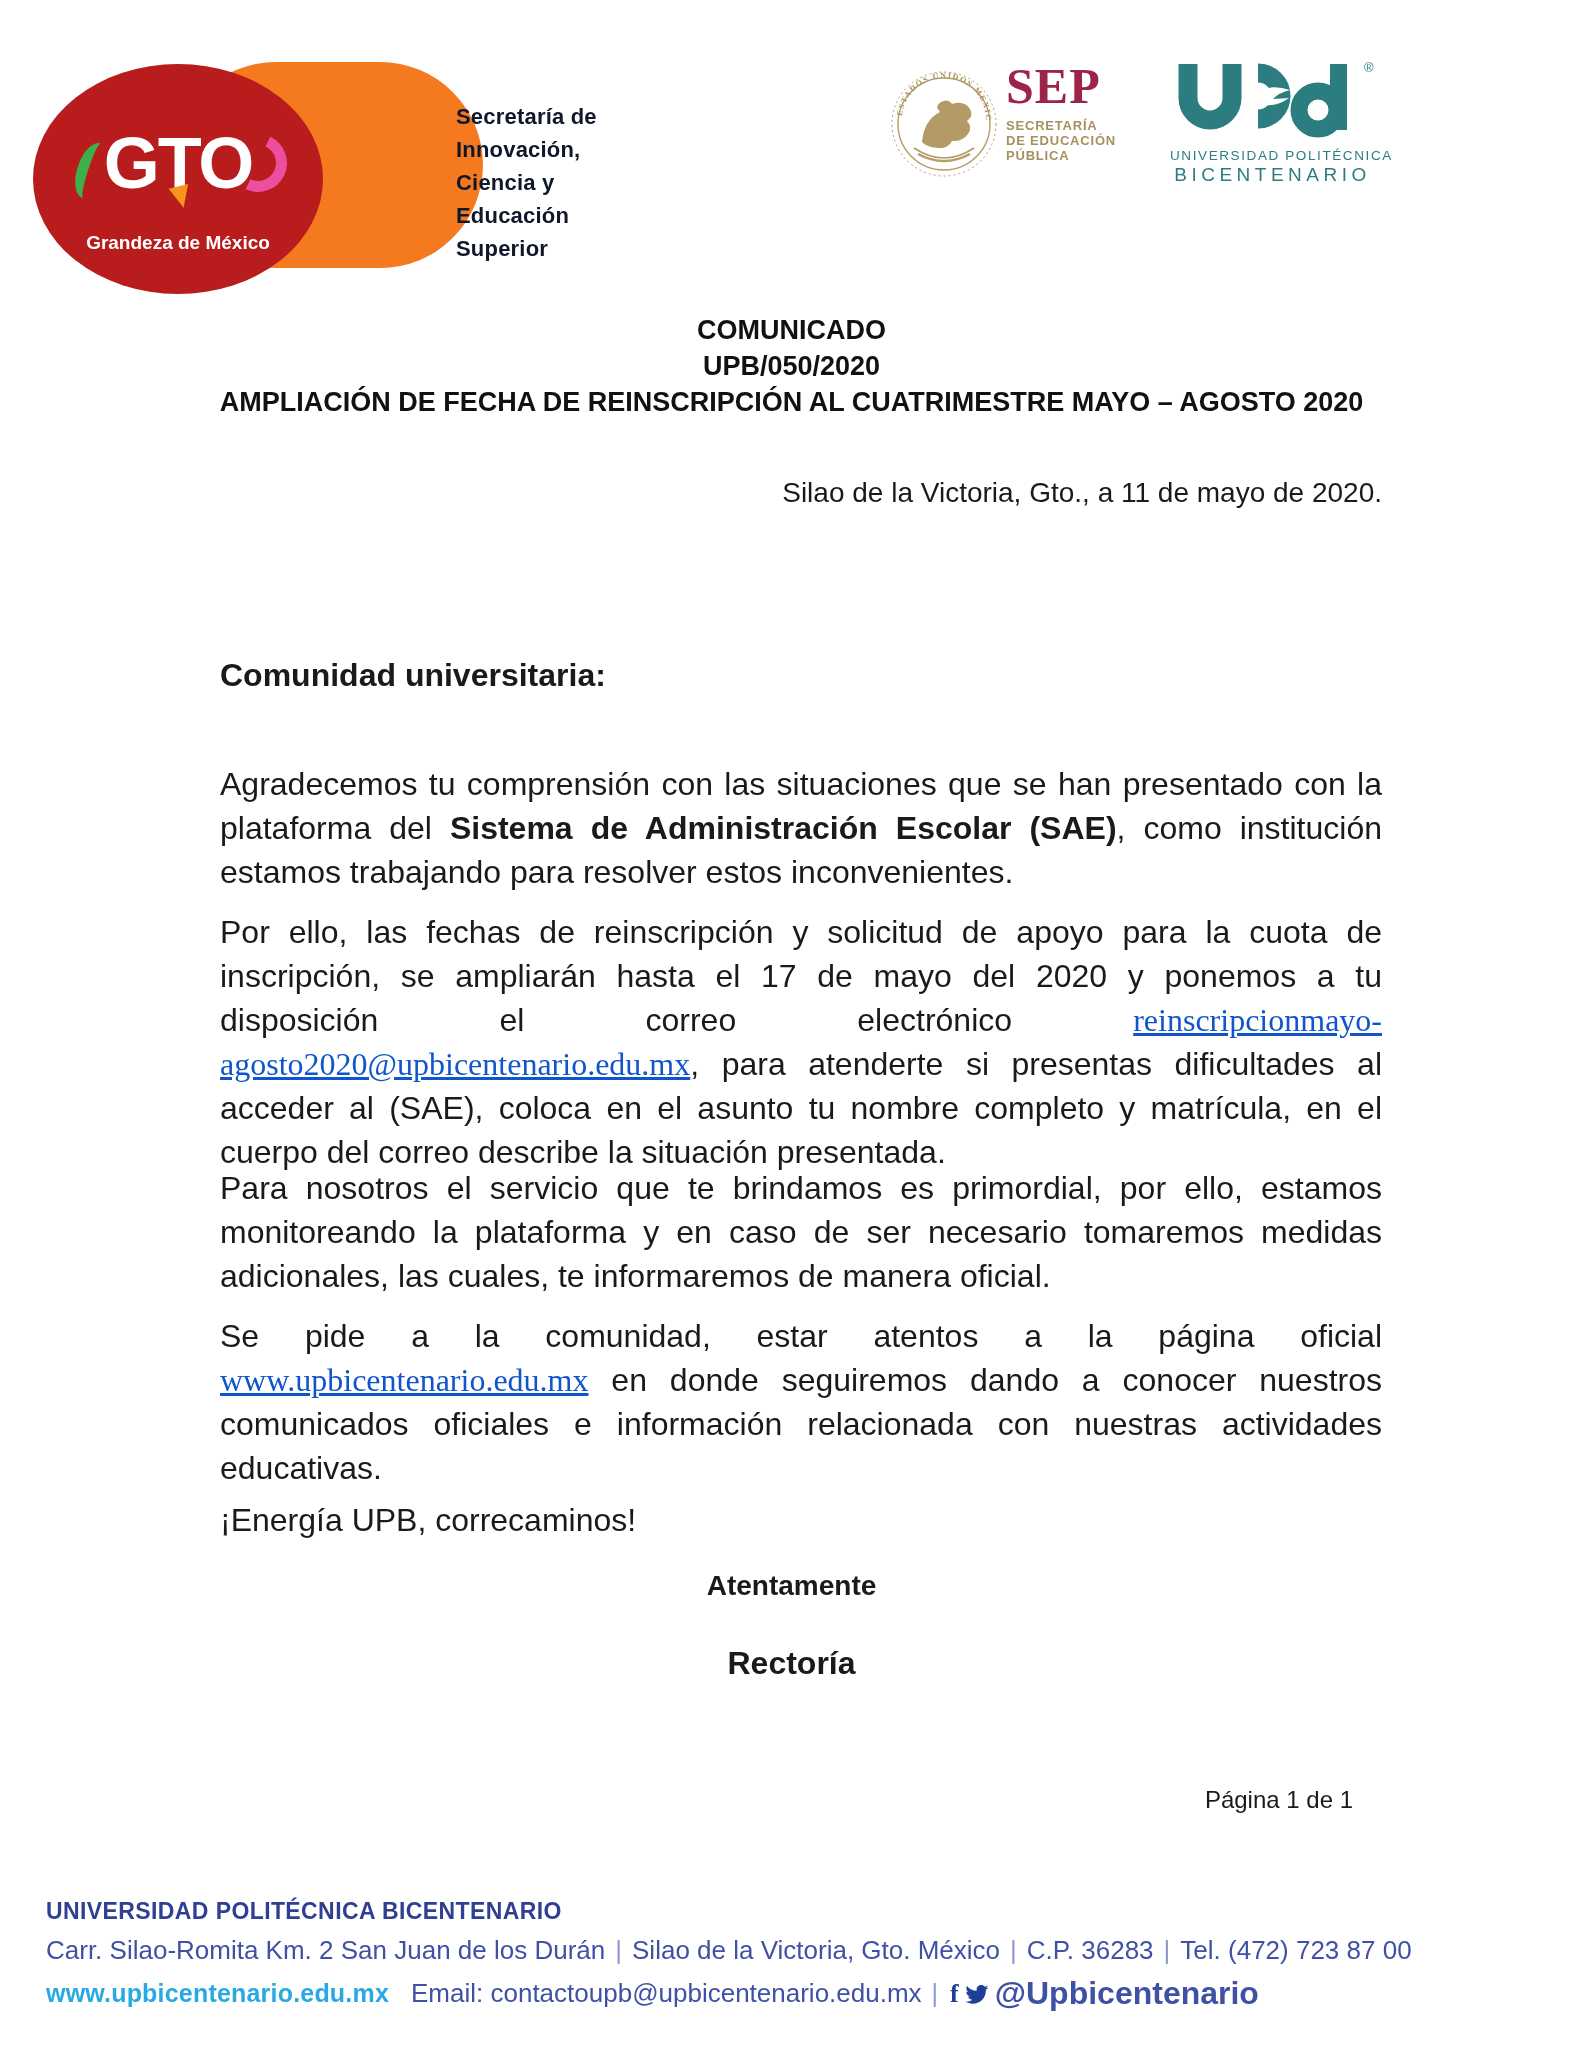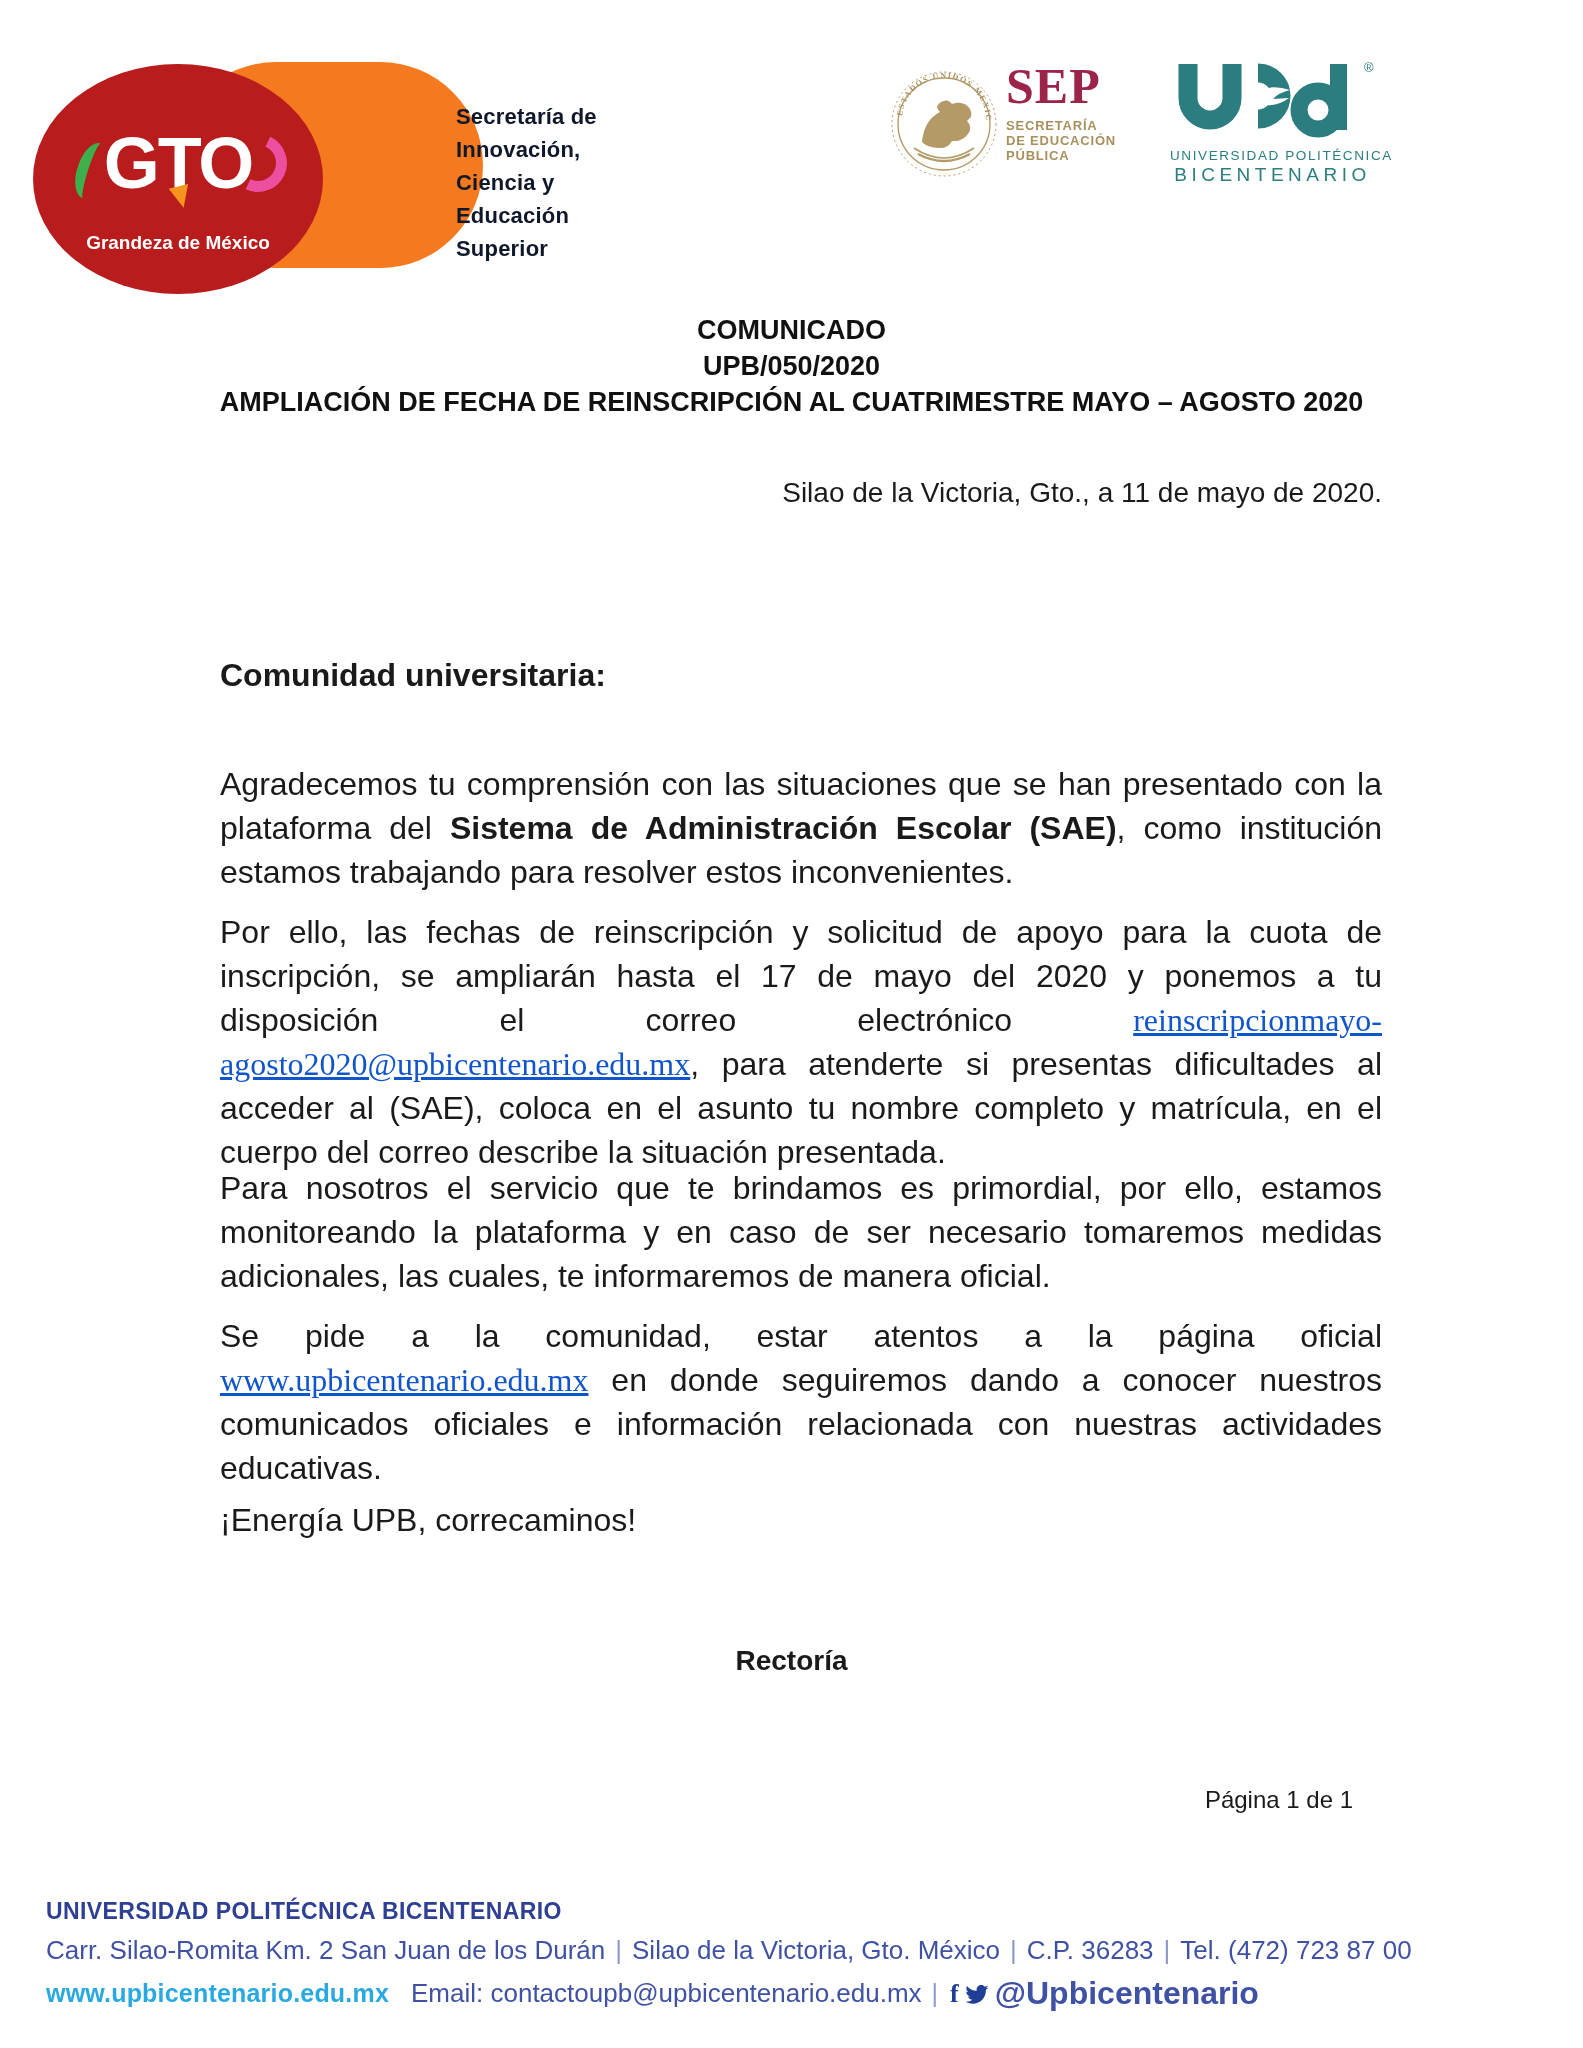--- a/index.html
+++ b/index.html
@@ -94,21 +94,21 @@
   .body-col { position: absolute; left: 220px; width: 1162px; font-size: 32px; line-height: 44px; }
   .salutation { top: 653px; font-weight: 700; }
   .para { text-align: justify; }
   .p1 { top: 762px; }
   .p2 { top: 910px; }
   .p3 { top: 1166px; }
   .p4 { top: 1314px; }
   .p5 { top: 1498px; }
   .doc-link { color: #1155cc; text-decoration: underline; cursor: pointer; font-family: Liberation Serif, serif; }
   .closing   { position: absolute; left: 0; top: 1570px; width: 1583px; text-align: center; font-weight: 700; font-size: 28px; }
-  .signer    { position: absolute; left: 0; top: 1645px; width: 1583px; text-align: center; font-weight: 700; font-size: 28px; }
+  .signer    { position: absolute; left: 0; top: 1645px; width: 1583px; text-align: center; font-weight: 700; font-size: 32px; }
 
   .page-indicator {
     position: absolute; right: 230px; top: 1786px; font-size: 24px; color: #1a1a1a;
   }
 
   
   .footer { position: absolute; left: 46px; top: 1898px; width: 1500px; color: #3a4b9c; }
   .footer-org { font-weight: 700; font-size: 23px; letter-spacing: 0.4px; color: #2e3f94; }
   .footer-address { margin-top: 10px; font-size: 26px; color: #3f51a5; }
   .footer-sep { color: #8d9ac9; padding: 0 10px; }
@@ -194,20 +194,21 @@
   <div class="body-col para p1"><span>Agradecemos tu comprensión con las situaciones que se han presentado con la plataforma del </span><b>Sistema de Administración Escolar (SAE)</b><span>, como institución estamos trabajando para resolver estos inconvenientes.</span></div>
 
   <div class="body-col para p2"><span>Por ello, las fechas de reinscripción y solicitud de apoyo para la cuota de inscripción, se ampliarán hasta el 17 de mayo del 2020 y ponemos a tu disposición el correo electrónico </span><span class="doc-link">reinscripcionmayo-agosto2020@upbicentenario.edu.mx</span><span>, para atenderte si presentas dificultades al acceder al (SAE), coloca en el asunto tu nombre completo y matrícula, en el cuerpo del correo describe la situación presentada.</span></div>
 
   <div class="body-col para p3">Para nosotros el servicio que te brindamos es primordial, por ello, estamos monitoreando la plataforma y en caso de ser necesario tomaremos medidas adicionales, las cuales, te informaremos de manera oficial.</div>
 
   <div class="body-col para p4"><span>Se pide a la comunidad, estar atentos a la página oficial </span><span class="doc-link">www.upbicentenario.edu.mx</span><span> en donde seguiremos dando a conocer nuestros comunicados oficiales e información relacionada con nuestras actividades educativas.</span></div>
 
   <div class="body-col p5">¡Energía UPB, correcaminos!</div>
 
+  <div class="closing">Atentamente</div>
   <div class="signer">Rectoría</div>
 
   <div class="page-indicator">Página 1 de 1</div>
 
   <div class="footer">
     <div class="footer-org">UNIVERSIDAD POLITÉCNICA BICENTENARIO</div>
 
     <div class="footer-address"><span>Carr. Silao-Romita Km. 2 San Juan de los Durán</span><span class="footer-sep">|</span><span>Silao de la Victoria, Gto. México</span><span class="footer-sep">|</span><span>C.P. 36283</span><span class="footer-sep">|</span><span>Tel. (472) 723 87 00</span></div>
 
     <div class="footer-line3">

